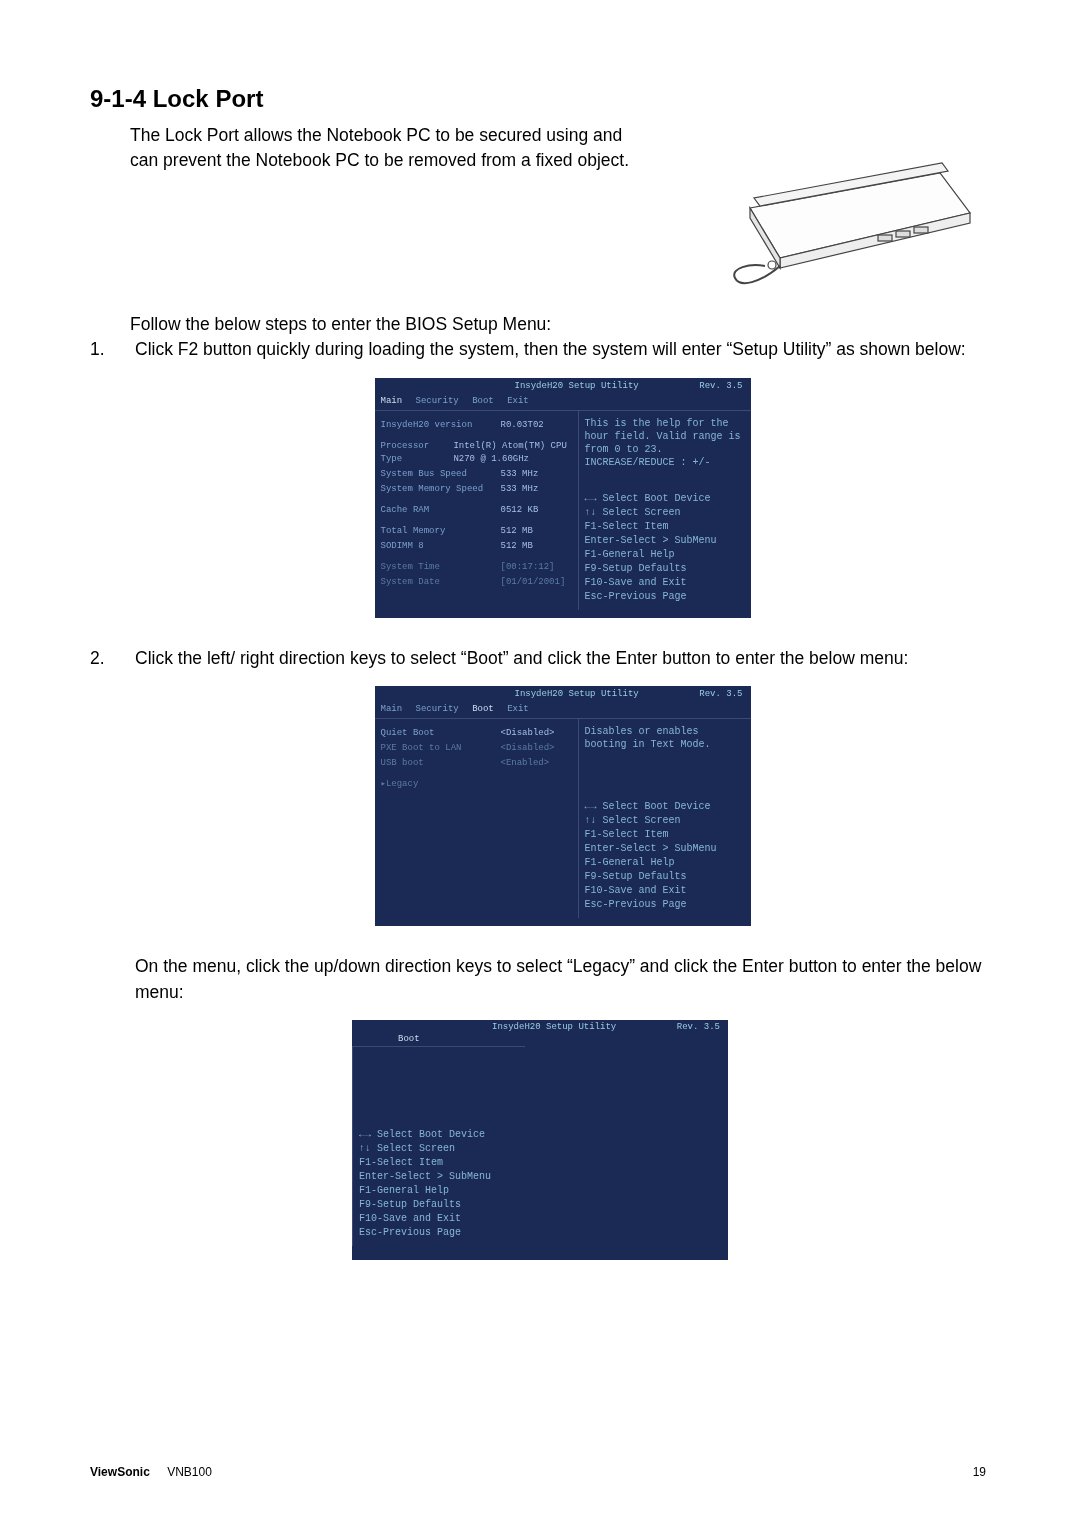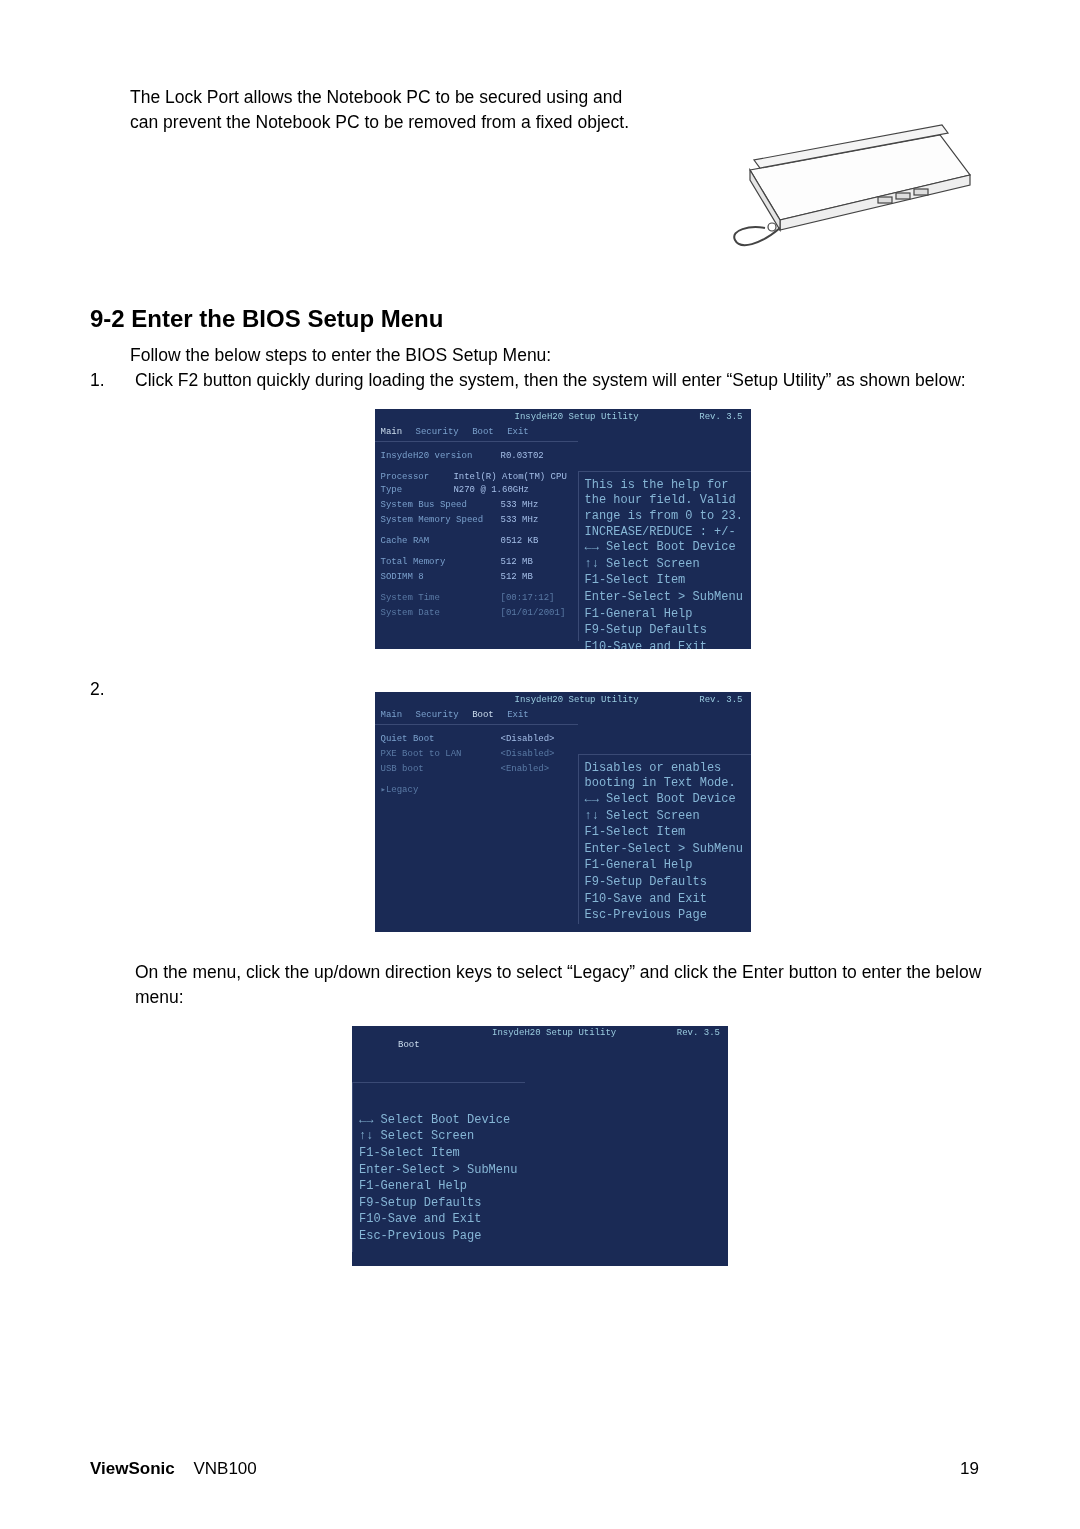--- a/index.html
+++ b/index.html
@@ -97,59 +97,59 @@
     flex: 1.2;
     padding: 8px 6px;
     border-top: 1px solid #3a4a75;
   }
   .bios-right {
     width: 160px;
     padding: 6px;
     border-top: 1px solid #3a4a75;
     border-left: 1px solid #3a4a75;
     color: #86b6d6;
-    font-size: 12px;
+    font-size: 10px;
     line-height: 1.3;
     display:flex;
     flex-direction:column;
     justify-content:space-between;
-    margin-top:30px;
   }
   .bios-row { display: flex; margin-bottom: 2px; }
   .bios-label { width: 120px; color: #7aa0cc; }
   .bios-value { color: #a5bfe8; }
   .bios-row.dim .bios-label,
   .bios-row.dim .bios-value { color: #5a7aa5; }
   .bios-help-keys { color:#86b6d6; }
   .bios-help-keys div { margin-bottom:1px; }
 
   .midtext {
     padding-left: 45px;
     padding-right: 5px;
     margin-top: 8px;
     margin-bottom: 8px;
   }
 
   .footer {
     position: absolute;
     bottom: 50px;
     left: 90px;
-    right: 101px;
+    right: 94px;
     display: flex;
     justify-content: space-between;
-    font-size: 17px;
+    font-size: 12px;
     margin-top: 36px;
   }
   .footer .brand { font-weight: bold; margin-right: 14px; }
 </style>
 </head>
 <body>
 
 <div class="page">
 
+  <h2>9-1-4 Lock Port</h2>
   <div class="intro-block">
     <div class="intro-text body-text">The Lock Port allows the Notebook PC to be secured using and can prevent the Notebook PC to be removed from a fixed object.</div>
     <svg class="laptop-illus" viewBox="0 0 280 190">
       <g stroke="#444" stroke-width="1.2" fill="none">
 
         <path d="M40 90 L230 55 L260 95 L70 140 Z" fill="#fdfdfd"></path>
         <path d="M70 140 L70 150 L260 105 L260 95 Z" fill="#eee"></path>
         <path d="M40 90 L40 100 L70 150 L70 140 Z" fill="#e5e5e5"></path>
 
         <path d="M50 88 L238 53 L232 45 L44 80 Z" fill="#f4f4f4"></path>
@@ -157,21 +157,20 @@
         <rect x="168" y="117" width="14" height="6" fill="#ddd"></rect>
         <rect x="186" y="113" width="14" height="6" fill="#ddd"></rect>
         <rect x="204" y="109" width="14" height="6" fill="#ddd"></rect>
 
         <path d="M70 148 C50 165, 30 170, 25 160 C20 150, 40 145, 55 148" stroke-width="2"></path>
         <circle cx="62" cy="147" r="4" fill="#fff"></circle>
       </g>
     </svg>
   </div>
 
-  <h2 class="section-2">9-2 Enter the BIOS Setup Menu</h2>
   <div class="step-block body-text">Follow the below steps to enter the BIOS Setup Menu:</div>
 
   <ol class="steps body-text">
     <li>
       <div class="num">1.</div>
       <div class="content">
         <div>Click F2 button quickly during loading the system, then the system will enter “Setup Utility” as shown below:</div>
 
         <div class="bios-shot">
           <div class="bios-title-bar">
@@ -241,20 +240,21 @@
               </div>
             </div>
           </div>
         </div>
       </div>
     </li>
 
     <li>
       <div class="num">2.</div>
       <div class="content">
+        <div>Click the left/ right direction keys to select “Boot” and click the Enter button to enter the below menu:</div>
 
         <div class="bios-shot">
           <div class="bios-title-bar">
             <span>InsydeH20 Setup Utility</span>
             <span>Rev. 3.5</span>
           </div>
           <div class="bios-tabs">
             <span>Main</span>
             <span>Security</span>
             <span class="sel">Boot</span>

